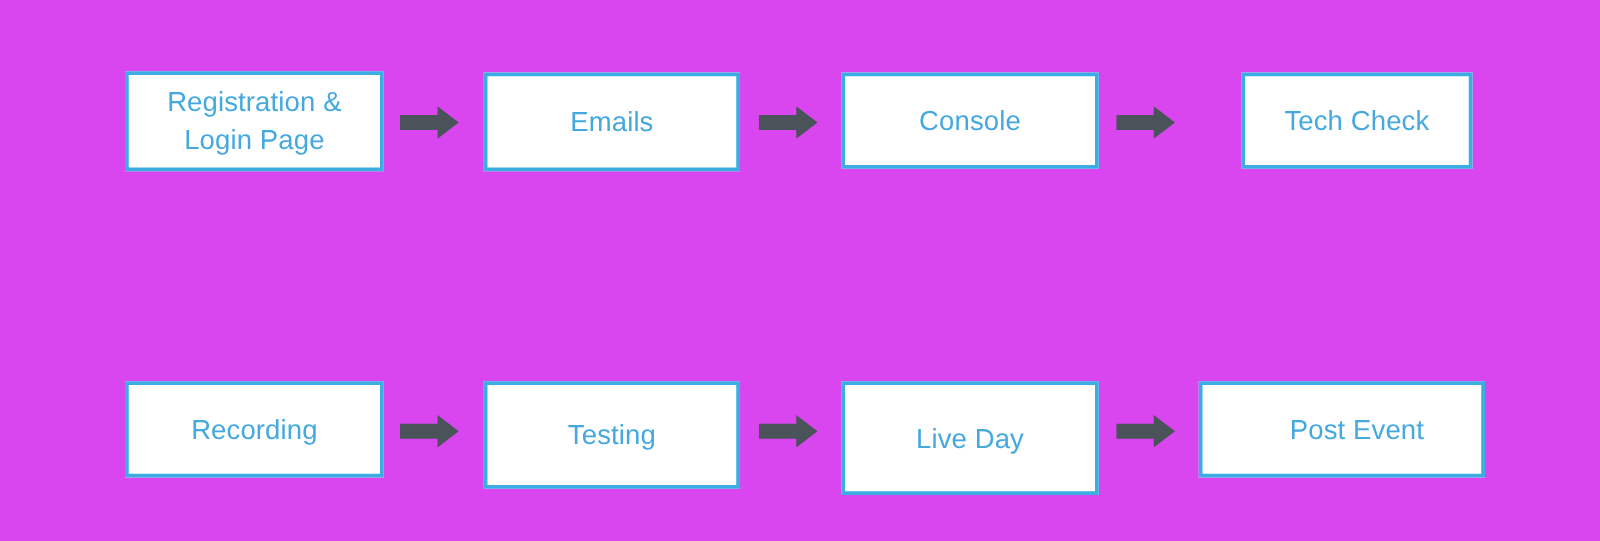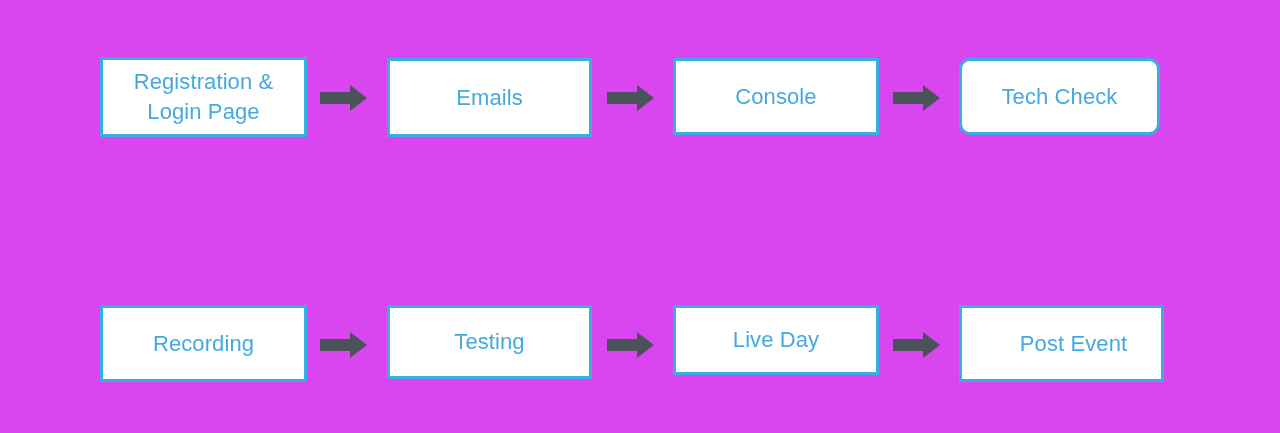--- a/index.html
+++ b/index.html
@@ -59,21 +59,21 @@
     <div class="node-box" style="left: 100px; top: 57px; width: 207px; height: 80px;">
       <span class="node-label">Registration &amp;
 Login Page</span>
     </div>
     <div class="node-box" style="left: 387px; top: 58px; width: 205px; height: 79px;">
       <span class="node-label">Emails</span>
     </div>
     <div class="node-box" style="left: 673px; top: 58px; width: 206px; height: 77px; align-items: center;">
       <span class="node-label">Console</span>
     </div>
-    <div class="node-box" style="left: 959px; top: 58px; width: 201px; height: 77px; border-radius: 11px;">
+    <div class="node-box" style="left: 993px; top: 58px; width: 185px; height: 77px;">
       <span class="node-label">Tech Check</span>
     </div>
 
     <div class="arrow" style="left: 320px; top: 85px;">
       <svg width="47" height="26" viewBox="0 0 47 26" aria-hidden="true">
         <path d="M0 7 H30 V0 L47 13 L30 26 V19 H0 Z" fill="#4a535a"></path>
       </svg>
     </div>
     <div class="arrow" style="left: 607px; top: 85px;">
       <svg width="47" height="26" viewBox="0 0 47 26" aria-hidden="true">
@@ -84,27 +84,27 @@
       <svg width="47" height="26" viewBox="0 0 47 26" aria-hidden="true">
         <path d="M0 7 H30 V0 L47 13 L30 26 V19 H0 Z" fill="#4a535a"></path>
       </svg>
     </div>
   </div>
 
   <div class="flow-row">
     <div class="node-box" style="left: 100px; top: 305px; width: 207px; height: 77px; text-align: right;">
       <span class="node-label">Recording</span>
     </div>
-    <div class="node-box" style="left: 387px; top: 305px; width: 205px; height: 74px;">
+    <div class="node-box" style="left: 387px; top: 305px; width: 205px; height: 86px;">
       <span class="node-label">Testing</span>
     </div>
-    <div class="node-box" style="left: 673px; top: 305px; width: 206px; height: 70px;">
+    <div class="node-box" style="left: 673px; top: 305px; width: 206px; height: 91px;">
       <span class="node-label">Live Day</span>
     </div>
-    <div class="node-box" style="left: 959px; top: 305px; width: 205px; height: 77px; padding-left: 24px;">
+    <div class="node-box" style="left: 959px; top: 305px; width: 229px; height: 77px; padding-left: 24px;">
       <span class="node-label">Post Event</span>
     </div>
 
     <div class="arrow" style="left: 320px; top: 332px;">
       <svg width="47" height="26" viewBox="0 0 47 26" aria-hidden="true">
         <path d="M0 7 H30 V0 L47 13 L30 26 V19 H0 Z" fill="#4a535a"></path>
       </svg>
     </div>
     <div class="arrow" style="left: 607px; top: 332px;">
       <svg width="47" height="26" viewBox="0 0 47 26" aria-hidden="true">

